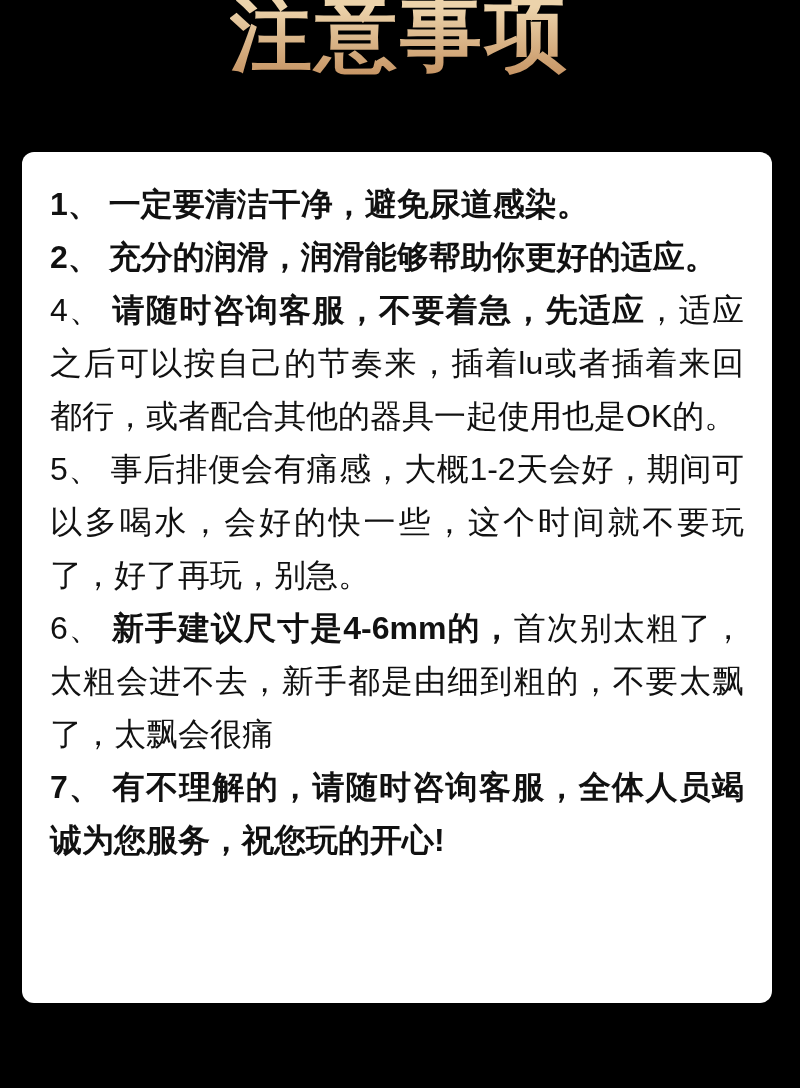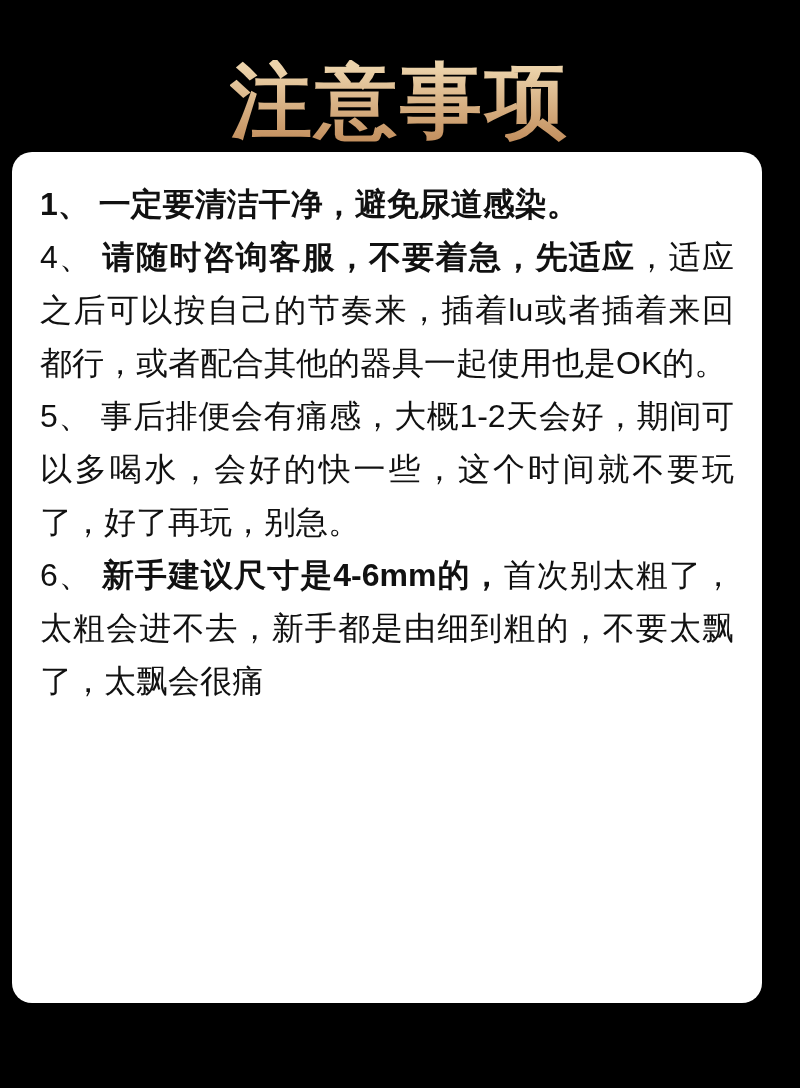--- a/index.html
+++ b/index.html
@@ -9,43 +9,44 @@
   body {
     width: 800px;
     height: 1088px;
     background: #000000;
     font-family: "Liberation Sans", sans-serif;
     overflow: hidden;
   }
   .header {
     height: 152px;
     display: flex;
-    align-items: flex-end;
+    align-items: flex-start;
     justify-content: center;
+    font-family: Liberation Mono, monospace;
   }
   .title {
     margin: 0;
     padding-bottom: 10px;
     font-size: 82px;
     font-weight: 900;
     letter-spacing: 3px;
     line-height: 1;
     background: linear-gradient(180deg, var(--title-top, #ecd3ab) 8%, var(--title-bottom, #c08a58) 95%);
     -webkit-background-clip: text;
     background-clip: text;
     -webkit-text-fill-color: transparent;
     color: transparent;
   }
   .card {
     box-sizing: border-box;
     width: 750px;
     min-height: 851px;
-    margin: 0 auto 0 12px;
+    margin: 0 auto 0 22px;
     background: var(--card-color, #ffffff);
-    border-radius: 20px;
+    border-radius: 12px;
     padding: 26px 28px 28px 28px;
   }
   .notice-item {
     margin: 0;
     font-size: 32px;
     line-height: 53px;
     color: var(--text-color, #111111);
     font-weight: 400;
     text-align: justify;
     text-justify: inter-ideograph;
@@ -57,17 +58,19 @@
 </head>
 <body style="background: rgb(0, 0, 0);">
 
 <div class="header">
   <h1 class="title">注意事项</h1>
 </div>
 
 <div class="card">
   <div id="notice-list">
       <p class="notice-item"><span class="seg bold">1、 一定要清洁干净，避免尿道感染。</span></p>
+      <p class="notice-item"><span class="seg bold">2、 充分的润滑，润滑能够帮助你更好的适应。</span></p>
       <p class="notice-item"><span class="seg">4、 </span><span class="seg bold">请随时咨询客服，不要着急，先适应</span><span class="seg">，适应之后可以按自己的节奏来，插着lu或者插着来回都行，或者配合其他的器具一起使用也是OK的。</span></p>
       <p class="notice-item"><span class="seg">5、 事后排便会有痛感，大概1-2天会好，期间可以多喝水，会好的快一些，这个时间就不要玩了，好了再玩，别急。</span></p>
       <p class="notice-item"><span class="seg">6、 </span><span class="seg bold">新手建议尺寸是4-6mm的，</span><span class="seg">首次别太粗了，太粗会进不去，新手都是由细到粗的，不要太飘了，太飘会很痛</span></p>
+      <p class="notice-item"><span class="seg bold">7、 有不理解的，请随时咨询客服，全体人员竭诚为您服务，祝您玩的开心!</span></p>
     </div>
 </div>
 
 </body></html>

